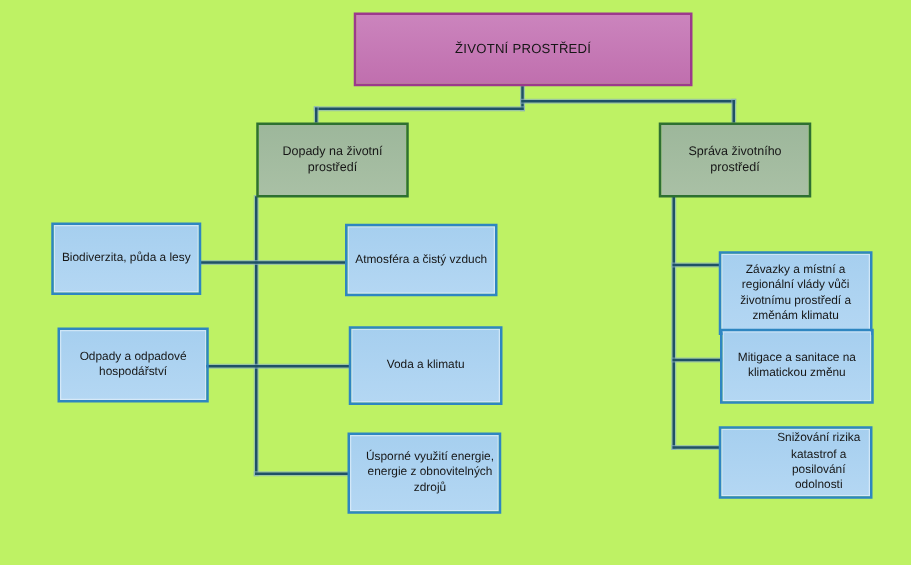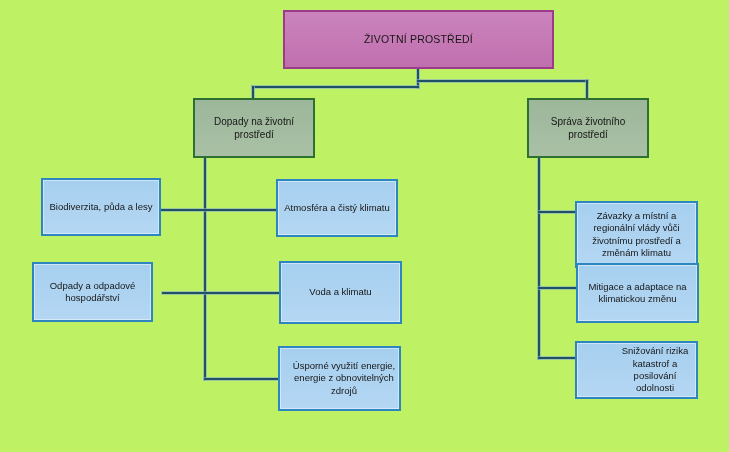--- a/index.html
+++ b/index.html
@@ -67,46 +67,46 @@
 
   <div class="line v" style="left:538px; top:157px; height:202px;"></div>
   <div class="line h" style="left:538px; top:211px; width:38px;"></div>
   <div class="line h" style="left:538px; top:287px; width:39px;"></div>
   <div class="line h" style="left:538px; top:357px; width:38px;"></div>
 
   <div class="box root-box" style="left:283px; top:10px; width:271px; height:59px;">
     <span>ŽIVOTNÍ PROSTŘEDÍ</span>
   </div>
 
-  <div class="box branch-box" style="left:193px; top:98px; width:122px; height:60px;justify-content:center;">
+  <div class="box branch-box" style="left:205px; top:98px; width:122px; height:60px;justify-content:center;">
     <span>Dopady na životní prostředí</span>
   </div>
   <div class="box branch-box" style="left:527px; top:98px; width:122px; height:60px;">
     <span>Správa životního prostředí</span>
   </div>
 
   <div class="box leaf-box" style="left:41px; top:178px; width:120px; height:58px;">
     <span>Biodiverzita, půda a lesy</span>
   </div>
-  <div class="box leaf-box" style="left:32px; top:262px; width:121px; height:60px;">
+  <div class="box leaf-box" style="left:46px; top:262px; width:121px; height:60px;">
     <span>Odpady a odpadové hospodářství</span>
   </div>
   <div class="box leaf-box" style="left:276px; top:179px; width:122px; height:58px;">
-    <span>Atmosféra a čistý klimatu</span>
+    <span>Atmosféra a čistý vzduch</span>
   </div>
   <div class="box leaf-box" style="left:279px; top:261px; width:123px; height:63px;">
     <span>Voda a klimatu</span>
   </div>
   <div class="box leaf-box" style="left:278px; top:346px; width:123px; height:65px;padding-left:12px;">
     <span>Úsporné využití energie, energie z obnovitelných zdrojů</span>
   </div>
 
   <div class="box leaf-box" style="left:575px; top:177px; width:123px; height:67px;margin-top:24px;">
     <span>Závazky a místní a regionální vlády vůči životnímu prostředí a změnám klimatu</span>
   </div>
   <div class="box leaf-box" style="left:576px; top:263px; width:123px; height:60px;">
-    <span>Mitigace a adaptace na klimatickou změnu</span>
+    <span>Mitigace a sanitace na klimatickou změnu</span>
   </div>
   <div class="box leaf-box" style="left:575px; top:341px; width:123px; height:58px;padding-left:40px;">
     <span>Snižování rizika katastrof a posilování odolnosti</span>
   </div>
 
 </div>
 
 </body></html>

